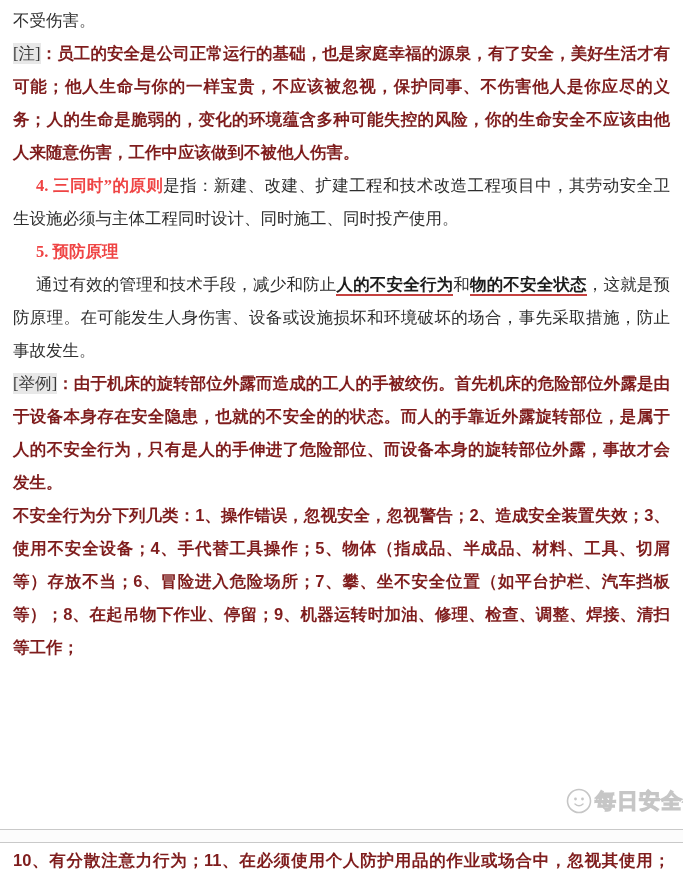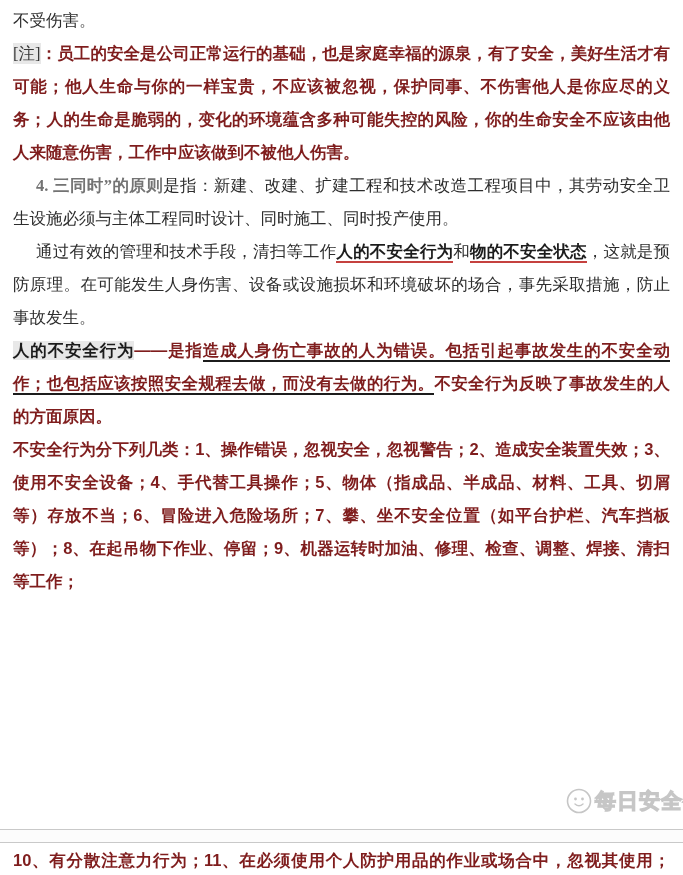--- a/index.html
+++ b/index.html
@@ -38,21 +38,21 @@
     color: #2d2d2d;
   }
   .para.indent { text-indent: 1.4em; }
   .r {
     font-family: "Liberation Serif", serif;
     color: #2d2d2d;
     -webkit-box-decoration-break: clone;
     box-decoration-break: clone;
   }
   .r.b  { font-family: "Liberation Sans", sans-serif; font-weight: 700; color: #7f1d1d; }
-  .r.bs { font-weight: 700; color: #737373; margin-top: 32px; }
+  .r.bs { font-weight: 700; color: #ef4444; margin-top: 32px; }
   .r.label { background: #e8e8e8; color: #3a3a3a; padding: 1px 0; }
   .r.hl { background: #e8e8e8; }
   .r.kai { font-family: "Liberation Serif", serif; font-weight: 700; color: #1c1c1c; background: #e8e8e8; }
   .r.ru { font-family: "Liberation Sans", sans-serif; font-weight: 700; color: #1c1c1c;
           border-bottom: 2px solid #c5413f; padding-bottom: 1px; }
   .r.u  { border-bottom: 2px solid #1c1c1c; padding-bottom: 1px; }
   .watermark {
     position: absolute;
     left: 566px; top: 785px;
     width: 117px; height: 32px;
@@ -75,22 +75,23 @@
 </style>
 </head>
 <body>
 
 <div class="screen">
 
   <div class="page page-1">
       <p class="para"><span class="r">不受伤害。</span></p>
       <p class="para"><span class="r label">[注]</span><span class="r b">：员工的安全是公司正常运行的基础，也是家庭幸福的源泉，有了安全，美好生活才有可能；他人生命与你的一样宝贵，不应该被忽视，保护同事、不伤害他人是你应尽的义务；人的生命是脆弱的，变化的环境蕴含多种可能失控的风险，你的生命安全不应该由他人来随意伤害，工作中应该做到不被他人伤害。</span></p>
       <p class="para indent"><span class="r bs">4. 三同时”的原则</span><span class="r">是指：新建、改建、扩建工程和技术改造工程项目中，其劳动安全卫生设施必须与主体工程同时设计、同时施工、同时投产使用。</span></p>
-      <p class="para indent"><span class="r">通过有效的管理和技术手段，清扫等工作</span><span class="r ru">人的不安全行为</span><span class="r">和</span><span class="r ru">物的不安全状态</span><span class="r">，这就是预防原理。在可能发生人身伤害、设备或设施损坏和环境破坏的场合，事先采取措施，防止事故发生。</span></p>
-      <p class="para"><span class="r kai">人的不安全行为</span><span class="r b">——是指</span><span class="r b u">造成人身伤亡事故的人为错误。包括引起事故发生的不安全动作；也包括应该按照安全规程去做，而没有去做的行为。</span><span class="r b">不安全行为反映了事故发生的人的方面原因。</span></p>
+      <p class="para indent"><span class="r bs">5. 预防原理</span></p>
+      <p class="para indent"><span class="r">通过有效的管理和技术手段，减少和防止</span><span class="r ru">人的不安全行为</span><span class="r">和</span><span class="r ru">物的不安全状态</span><span class="r">，这就是预防原理。在可能发生人身伤害、设备或设施损坏和环境破坏的场合，事先采取措施，防止事故发生。</span></p>
+      <p class="para"><span class="r label">[举例]</span><span class="r b">：由于机床的旋转部位外露而造成的工人的手被绞伤。首先机床的危险部位外露是由于设备本身存在安全隐患，也就的不安全的的状态。而人的手靠近外露旋转部位，是属于人的不安全行为，只有是人的手伸进了危险部位、而设备本身的旋转部位外露，事故才会发生。</span></p>
       <p class="para"><span class="r b">不安全行为分下列几类：1、操作错误，忽视安全，忽视警告；2、造成安全装置失效；3、使用不安全设备；4、手代替工具操作；5、物体（指成品、半成品、材料、工具、切屑等）存放不当；6、冒险进入危险场所；7、攀、坐不安全位置（如平台护栏、汽车挡板等）；8、在起吊物下作业、停留；9、机器运转时加油、修理、检查、调整、焊接、清扫等工作；</span></p>
     </div>
 
   <div class="page-gap"></div>
 
   <div class="page page-2">
       <p class="para"><span class="r b">10、有分散注意力行为；11、在必须使用个人防护用品的作业或场合中，忽视其使用；12、</span></p>
     </div>
 
   <div class="watermark">

